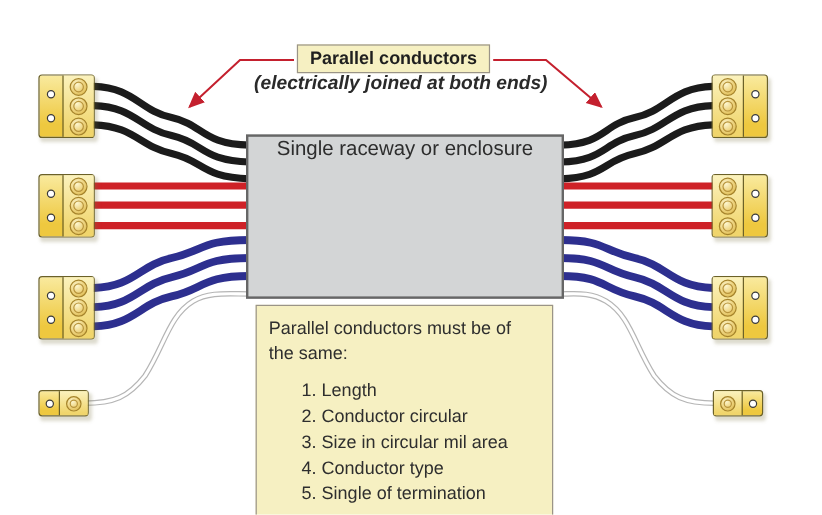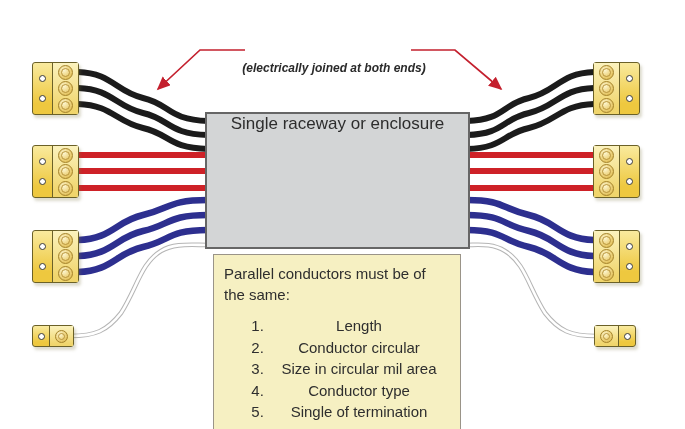--- a/index.html
+++ b/index.html
@@ -66,30 +66,30 @@
 
   
   .callout{
     position:absolute;left:328px;top:37px;transform:translateX(-50%);z-index:4;
     background:var(--panel-bg);border:1px solid var(--panel-border);
     padding:2px 10px 3px;white-space:nowrap;
     font-size:15px;font-weight:600;color:#1f1f1f;
   }
   .subtitle{
     position:absolute;left:334px;top:61px;transform:translateX(-50%);z-index:4;
-    font-size:12px;font-style:italic;font-weight:600;color:#2a2a2a;white-space:nowrap;
+    font-size:16px;font-style:italic;font-weight:600;color:#2a2a2a;white-space:nowrap;
   }
   .note-panel{
     position:absolute;left:213px;top:254px;width:248px;height:203px;z-index:4;
     box-sizing:border-box;background:var(--panel-bg);
     border:1px solid var(--panel-border);
     padding:8px 10px;color:#2e2e2e;font-size:15px;
   }
   .note-heading{max-width:202px;line-height:21px;}
-  .note-list{margin:10px 0 0 0;padding:0 0 0 44px;line-height:21.5px;text-align:center;}
+  .note-list{margin:10px 0 0 0;padding:0 0 0 44px;line-height:21.5px;}
 </style>
 </head>
 <body>
 
 <div id="canvas">
 
   <svg id="wires" width="685" height="429" viewBox="0 0 685 429">
     <defs>
       <marker id="ah" markerWidth="9" markerHeight="8" refX="7" refY="3.5" orient="auto">
         <path d="M0,0 L8,3.5 L0,7 Z" class="arrow-head"></path>
@@ -207,20 +207,21 @@
   </div>
   <div class="terminal small right" style="left:594px;top:325px">
     <div class="cell holes">
         <span class="hole"></span>
       </div>
     <div class="cell screws">
         <span class="screw"></span>
       </div>
   </div>
 
+  <div class="callout">Parallel conductors</div>
   <div class="subtitle">(electrically joined at both ends)</div>
 
   <div class="note-panel">
     <div class="note-heading">Parallel conductors must be of the same:</div>
     <ol class="note-list">
         <li>Length</li>
         <li>Conductor circular</li>
         <li>Size in circular mil area</li>
         <li>Conductor type</li>
         <li>Single of termination</li>

